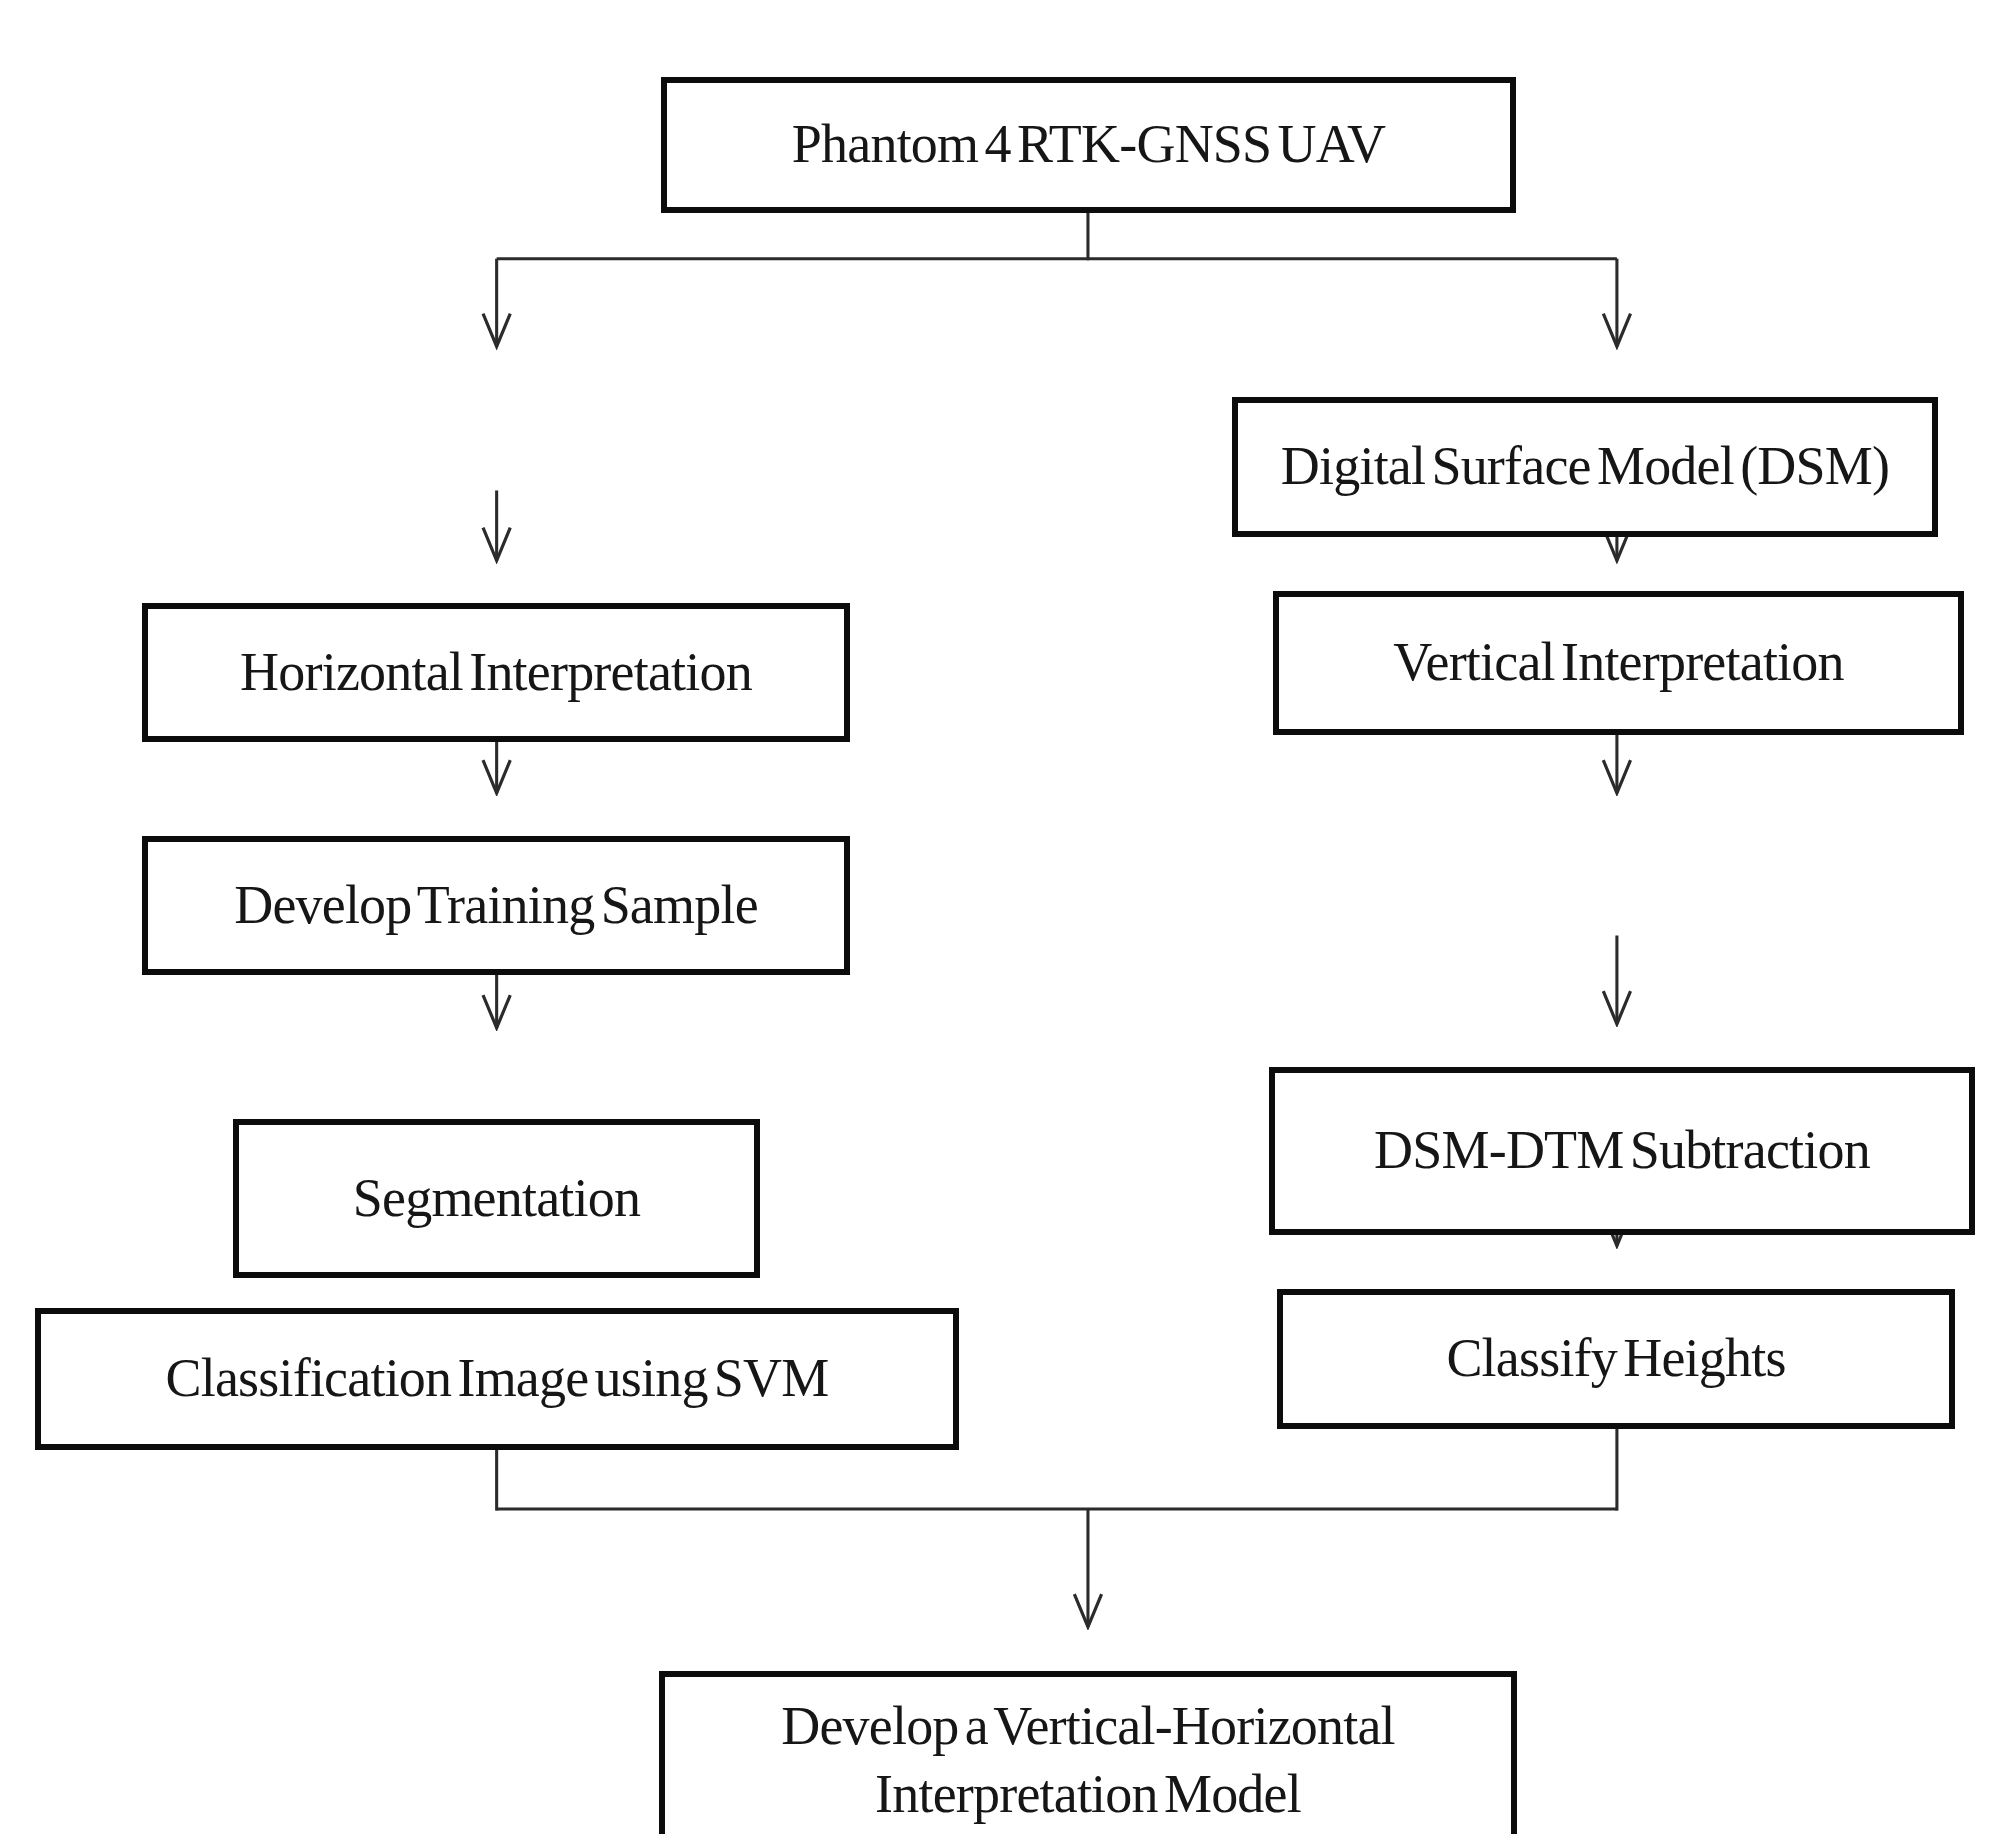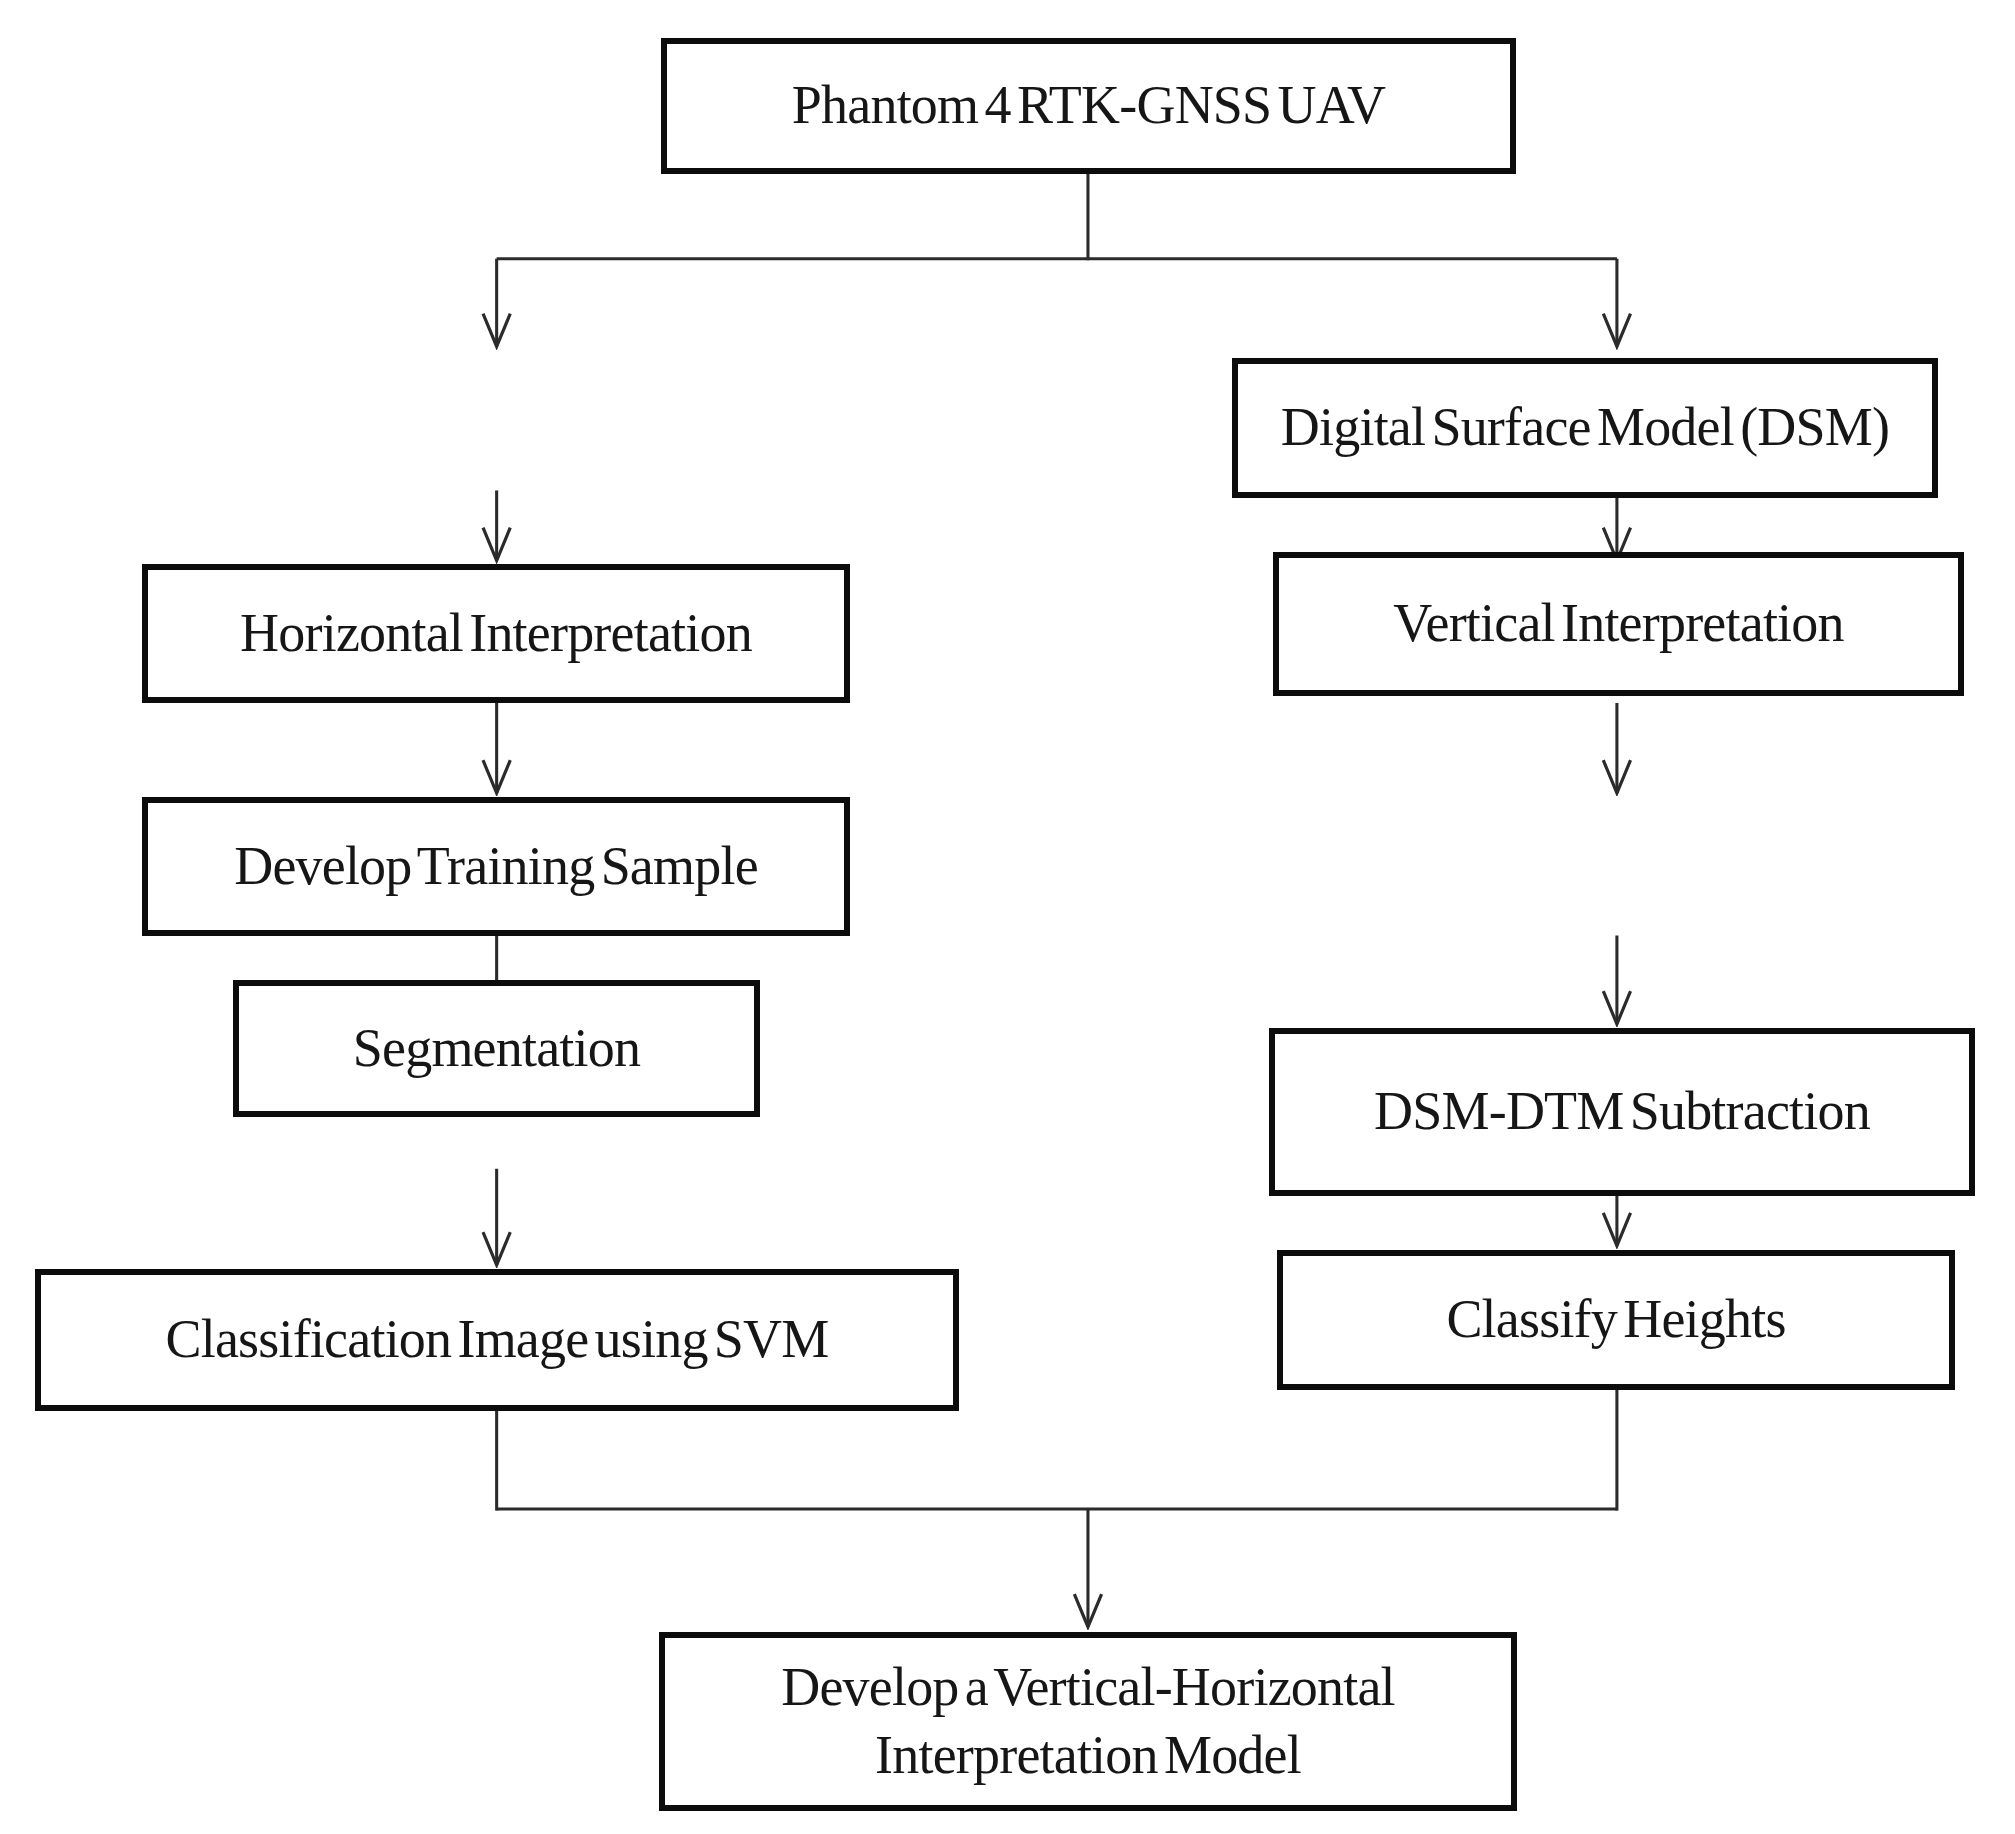--- a/index.html
+++ b/index.html
@@ -24,20 +24,21 @@
   .connectors line { stroke: #2b2b2b; stroke-width: 4; fill: none; }
   .node {
     position: absolute;
     box-sizing: border-box;
     background: #ffffff;
     border: 6.2px solid #0c0c0c;
     display: flex;
     align-items: center;
     justify-content: center;
     text-align: center;
+    margin-top: 39px;
   }
   .label {
     font-size: 54px;
     line-height: 1.25;
     color: #161616;
     letter-spacing: -0.8px;
     word-spacing: -0.12em;
     white-space: nowrap;
   }
   .label.wrap {
@@ -90,21 +91,21 @@
     <span class="label">Horizontal Interpretation</span>
   </div>
   <div class="node" style="left:1273px; top:552px; width:691px; height:144px">
     <span class="label">Vertical Interpretation</span>
   </div>
 
   <div class="node" style="left:142px; top:797px; width:708px; height:139px">
     <span class="label">Develop Training Sample</span>
   </div>
 
-  <div class="node" style="left:233px; top:980px; width:527px; height:137px">
+  <div class="node" style="left:233px; top:1080px; width:527px; height:159px">
     <span class="label">Segmentation</span>
   </div>
   <div class="node" style="left:1269px; top:1028px; width:706px; height:168px">
     <span class="label">DSM-DTM Subtraction</span>
   </div>
 
   <div class="node" style="left:35px; top:1269px; width:924px; height:142px">
     <span class="label">Classification Image using SVM</span>
   </div>
   <div class="node" style="left:1277px; top:1250px; width:678px; height:140px">

